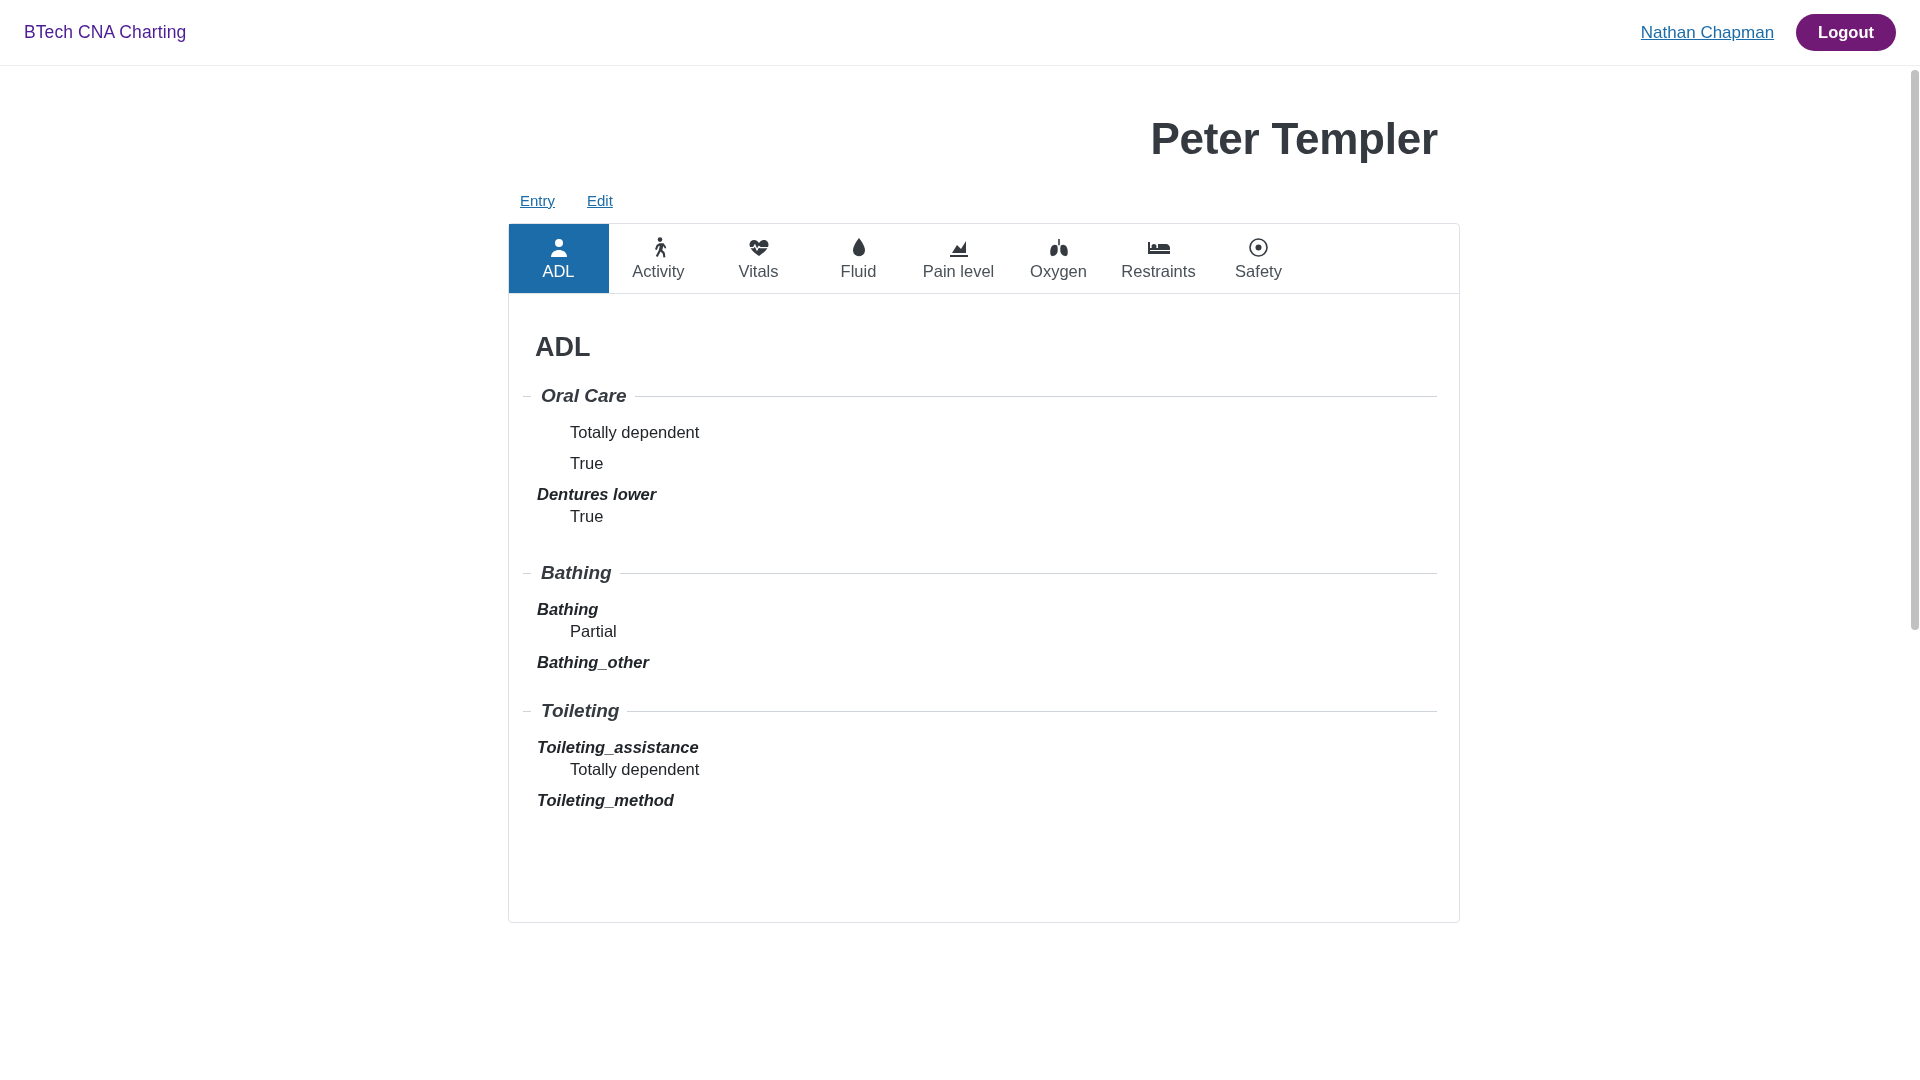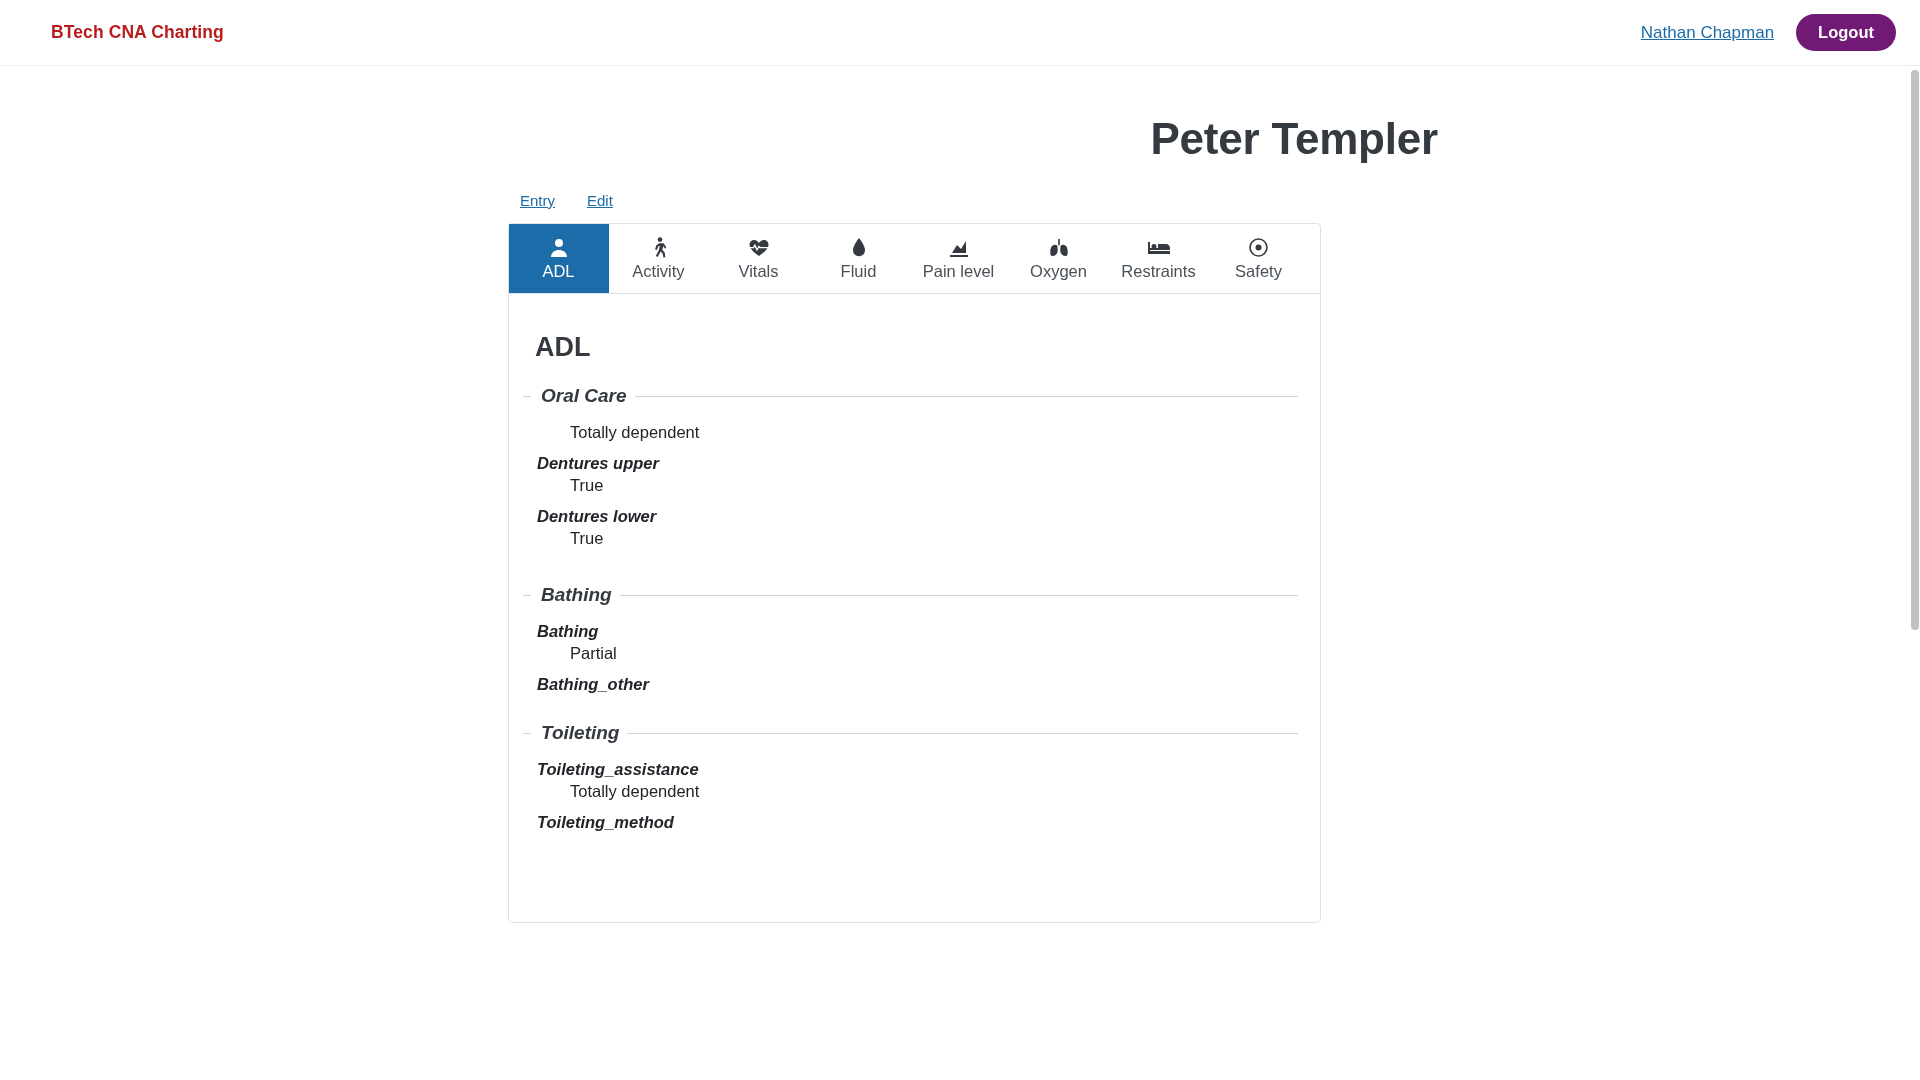--- a/index.html
+++ b/index.html
@@ -19,25 +19,24 @@
     height: 66px;
     width: 100%;
     background: #ffffff;
     border-bottom: 1px solid #eceef0;
     display: flex;
     align-items: center;
     padding: 0 24px;
     position: relative;
   }
   .brand {
-    color: #b91c1c;
-    font-weight: bold;
+    color: #4c1d95;
+    font-weight: normal;
     font-size: 17.5px;
     letter-spacing: .1px;
-    margin-left: 27px;
   }
   .nav-right {
     margin-left: auto;
     display: flex;
     align-items: center;
     gap: 22px;
   }
   .nav-user {
     color: #1b6ca8;
     font-size: 17px;
@@ -117,21 +116,21 @@
     font-family: "Liberation Sans", sans-serif;
     white-space: nowrap;
   }
 
   
   .tab-card {
     margin-top: 14px;
     border: 1px solid #dee2e6;
     border-radius: 4px;
     background: #fff;
-    width: 813px;
+    width: 952px;
     min-height: 700px;
   }
   .tabs {
     display: flex;
     border-bottom: 1px solid #dee2e6;
   }
   .tab {
     width: 100px;
     padding: 11px 4px 12px 4px;
     text-align: center;
@@ -335,21 +334,20 @@
       <div class="section-body">
         <h3 class="section-title">ADL</h3>
 
         <fieldset class="group">
           <legend>Oral Care</legend>
           <div class="group-content">
             <div class="field-block">
               <div class="field-value">Totally dependent</div>
             </div>
             <div class="field-block">
-              <div class="field-label">Dentures upper</div>
               <div class="field-value">True</div>
             </div>
             <div class="field-block">
               <div class="field-label">Dentures lower</div>
               <div class="field-value">True</div>
             </div>
           </div>
         </fieldset>
 
         <fieldset class="group">

